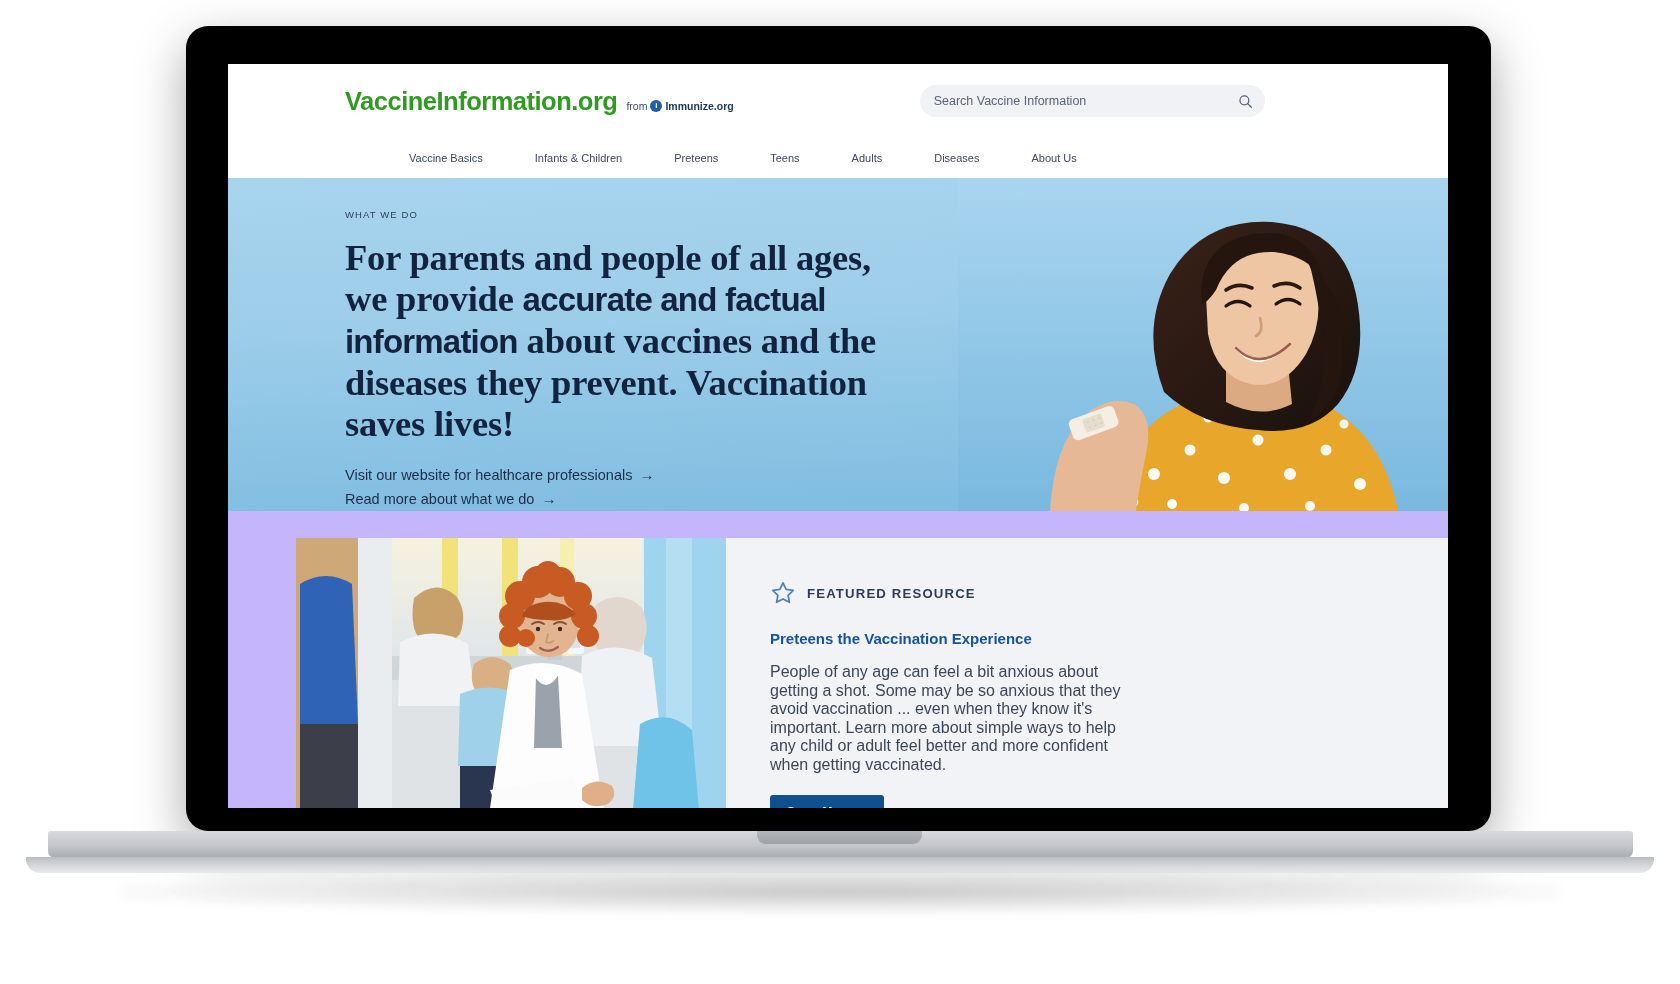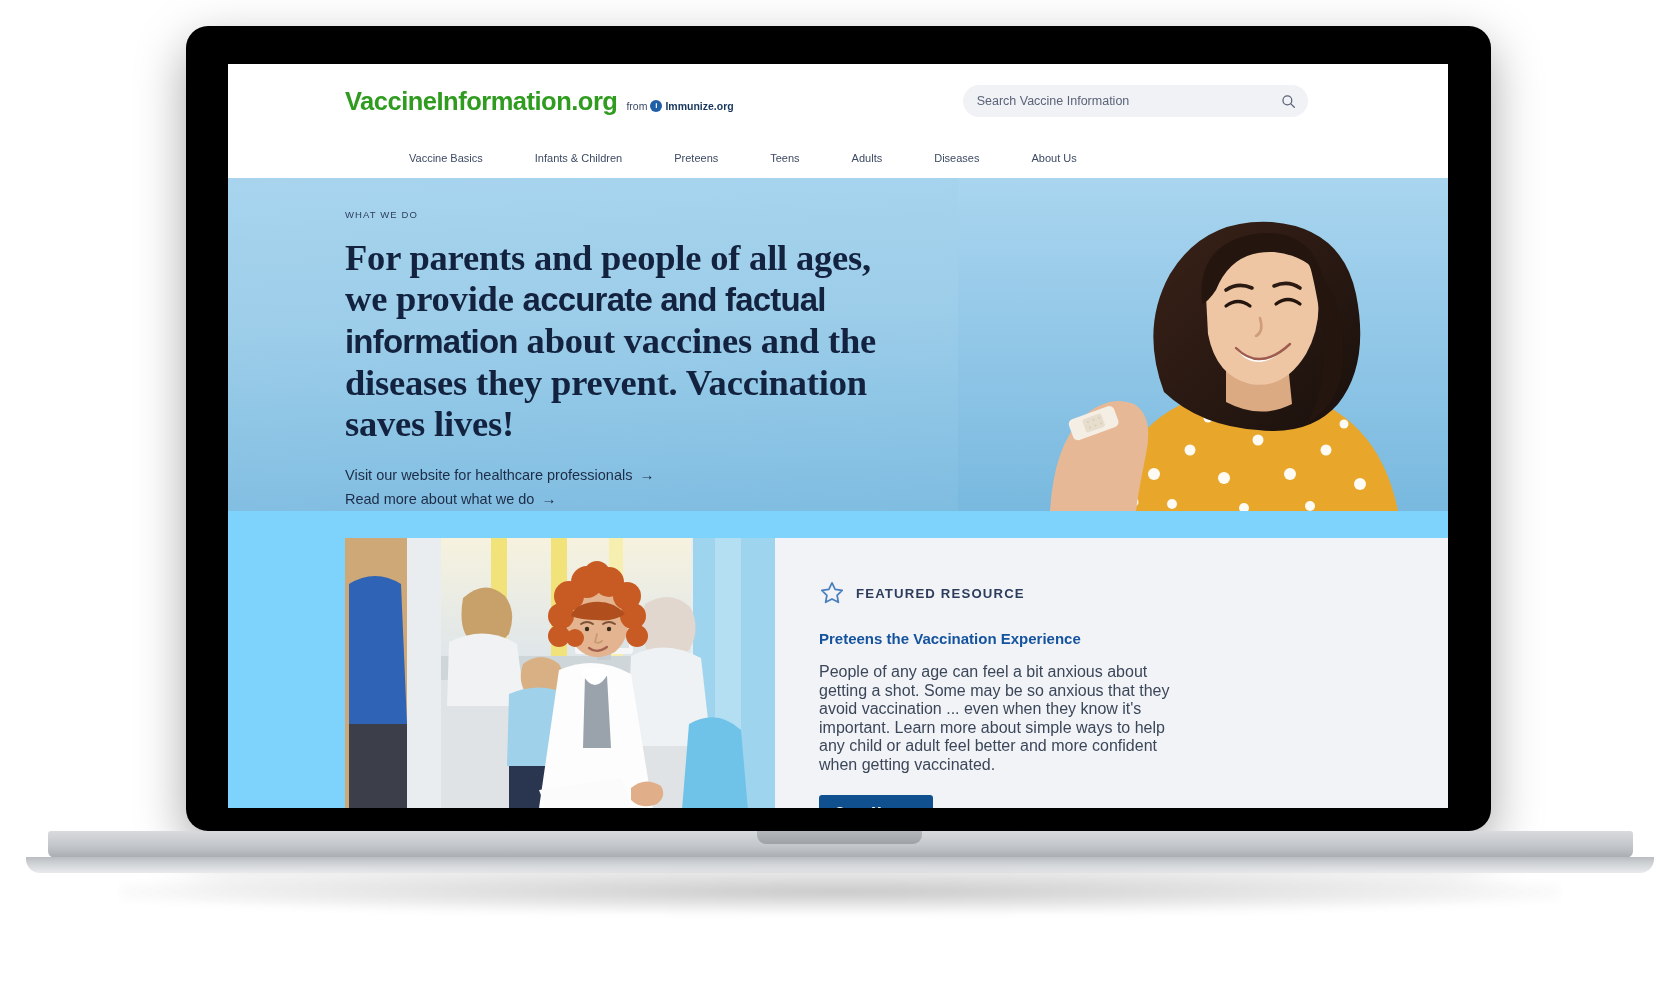--- a/index.html
+++ b/index.html
@@ -81,21 +81,20 @@
     filter: blur(3px);
   }
 
   
   .site-header {
     height: 74px;
     display: flex;
     align-items: center;
     padding: 0 0 0 117px;
     background: #ffffff;
-    gap: 43px;
   }
   .brand { display: flex; align-items: baseline; gap: 9px; }
   .brand-name {
     font-size: 25.5px;
     font-weight: bold;
     color: #2f9c1f;
     letter-spacing: -0.5px;
     white-space: nowrap;
   }
   .brand-from {
@@ -219,22 +218,22 @@
     position: absolute;
     right: 0; top: 0;
     width: 490px;
     height: 333px;
     overflow: hidden;
   }
 
   
   .featured {
     display: flex;
-    padding: 27px 0 0 117px;
-    background: #7dd3fc;
+    padding: 27px 0 0 68px;
+    background: #c4b5fd;
   }
   .featured-photo {
     width: 430px;
     height: 284px;
     flex: none;
     overflow: hidden;
     position: relative;
   }
   .featured-body {
     flex: 1;

